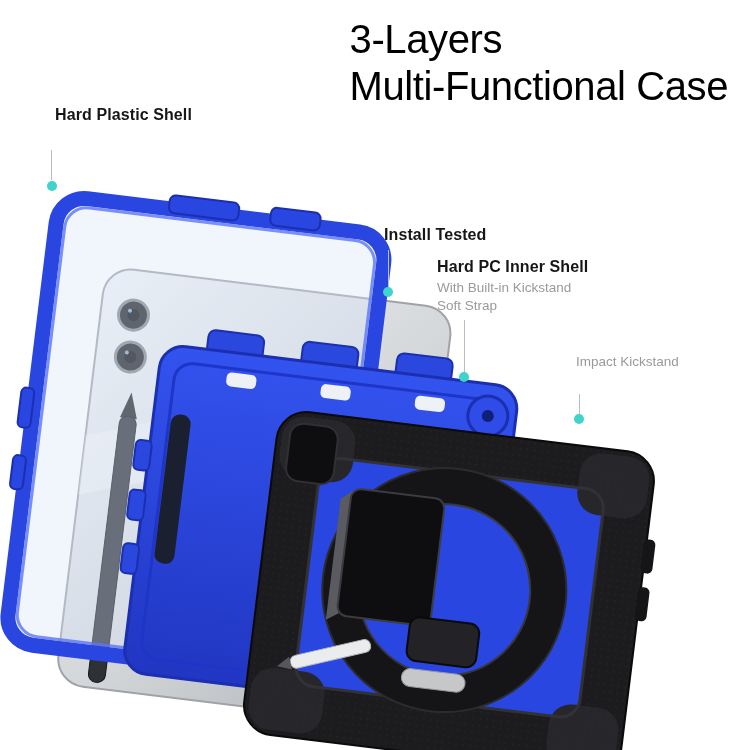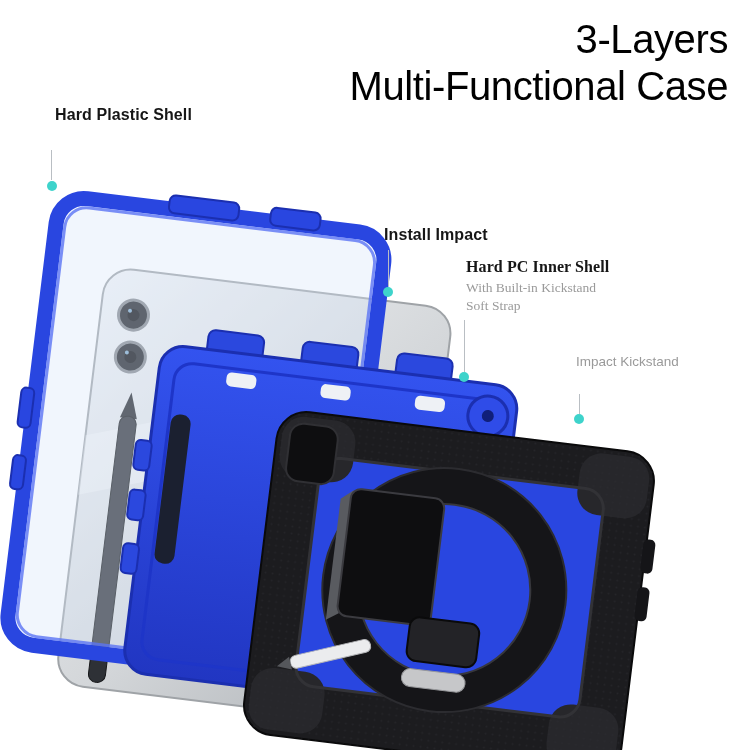--- a/index.html
+++ b/index.html
@@ -3,21 +3,21 @@
 <meta charset="utf-8">
 <style>
   html,body { margin:0; padding:0; background:#fff; }
   .canvas {
     position:relative; width:750px; height:750px; background:#ffffff;
     font-family:"Liberation Sans", sans-serif; overflow:hidden;
   }
   .artwork { position:absolute; left:0; top:0; }
 
   .title {
-    position:absolute; top:16px; right:22px; text-align:right;
+    position:absolute; top:16px; right:22px; 
     color:#000; font-size:40px; line-height:1.18; letter-spacing:-0.4px;
     font-weight:400;
   }
 
   .callout { position:absolute; }
   .callout .label { font-size:16px; font-weight:700; color:#161616; letter-spacing:0.1px;text-align:center; }
   .callout .sub { font-size:13.5px; color:#9a9a9a; line-height:1.35; margin-top:3px; white-space:pre-line; }
 
   .leader { position:absolute; width:1px; background:#b9bec3; }
   .dot {
@@ -135,26 +135,26 @@
     <div>Multi-Functional Case</div>
   </div>
 
   <div class="callout" style="left:55px; top:106px;">
     <div class="label">Hard Plastic Shell</div>
   </div>
   <div class="leader" style="left:51px; top:150px; height:30px;"></div>
   <div class="dot" style="left:47px; top:181px;"></div>
 
   <div class="callout" style="left:384px; top:226px;">
-    <div class="label">Install Impact</div>
+    <div class="label">Install Tested</div>
   </div>
   <div class="leader" style="left:388px; top:250px; height:36px;"></div>
   <div class="dot" style="left:383px; top:287px;"></div>
 
-  <div class="callout" style="left:466px; top:258px;font-family:Liberation Serif, serif;">
+  <div class="callout" style="left:437px; top:258px;">
     <div class="label">Hard PC Inner Shell</div>
     <div class="sub">With Built-in Kickstand
 Soft Strap</div>
   </div>
   <div class="leader" style="left:464px; top:320px; height:52px;"></div>
   <div class="dot" style="left:459px; top:372px;"></div>
 
   <div class="callout" style="left:576px; top:350px;">
     <div class="sub">Impact Kickstand</div>
   </div>

